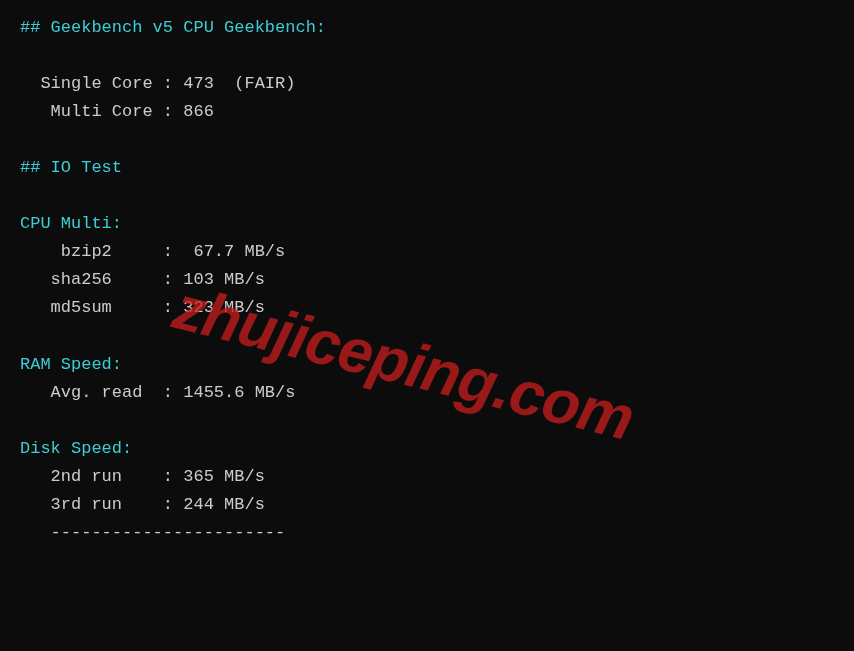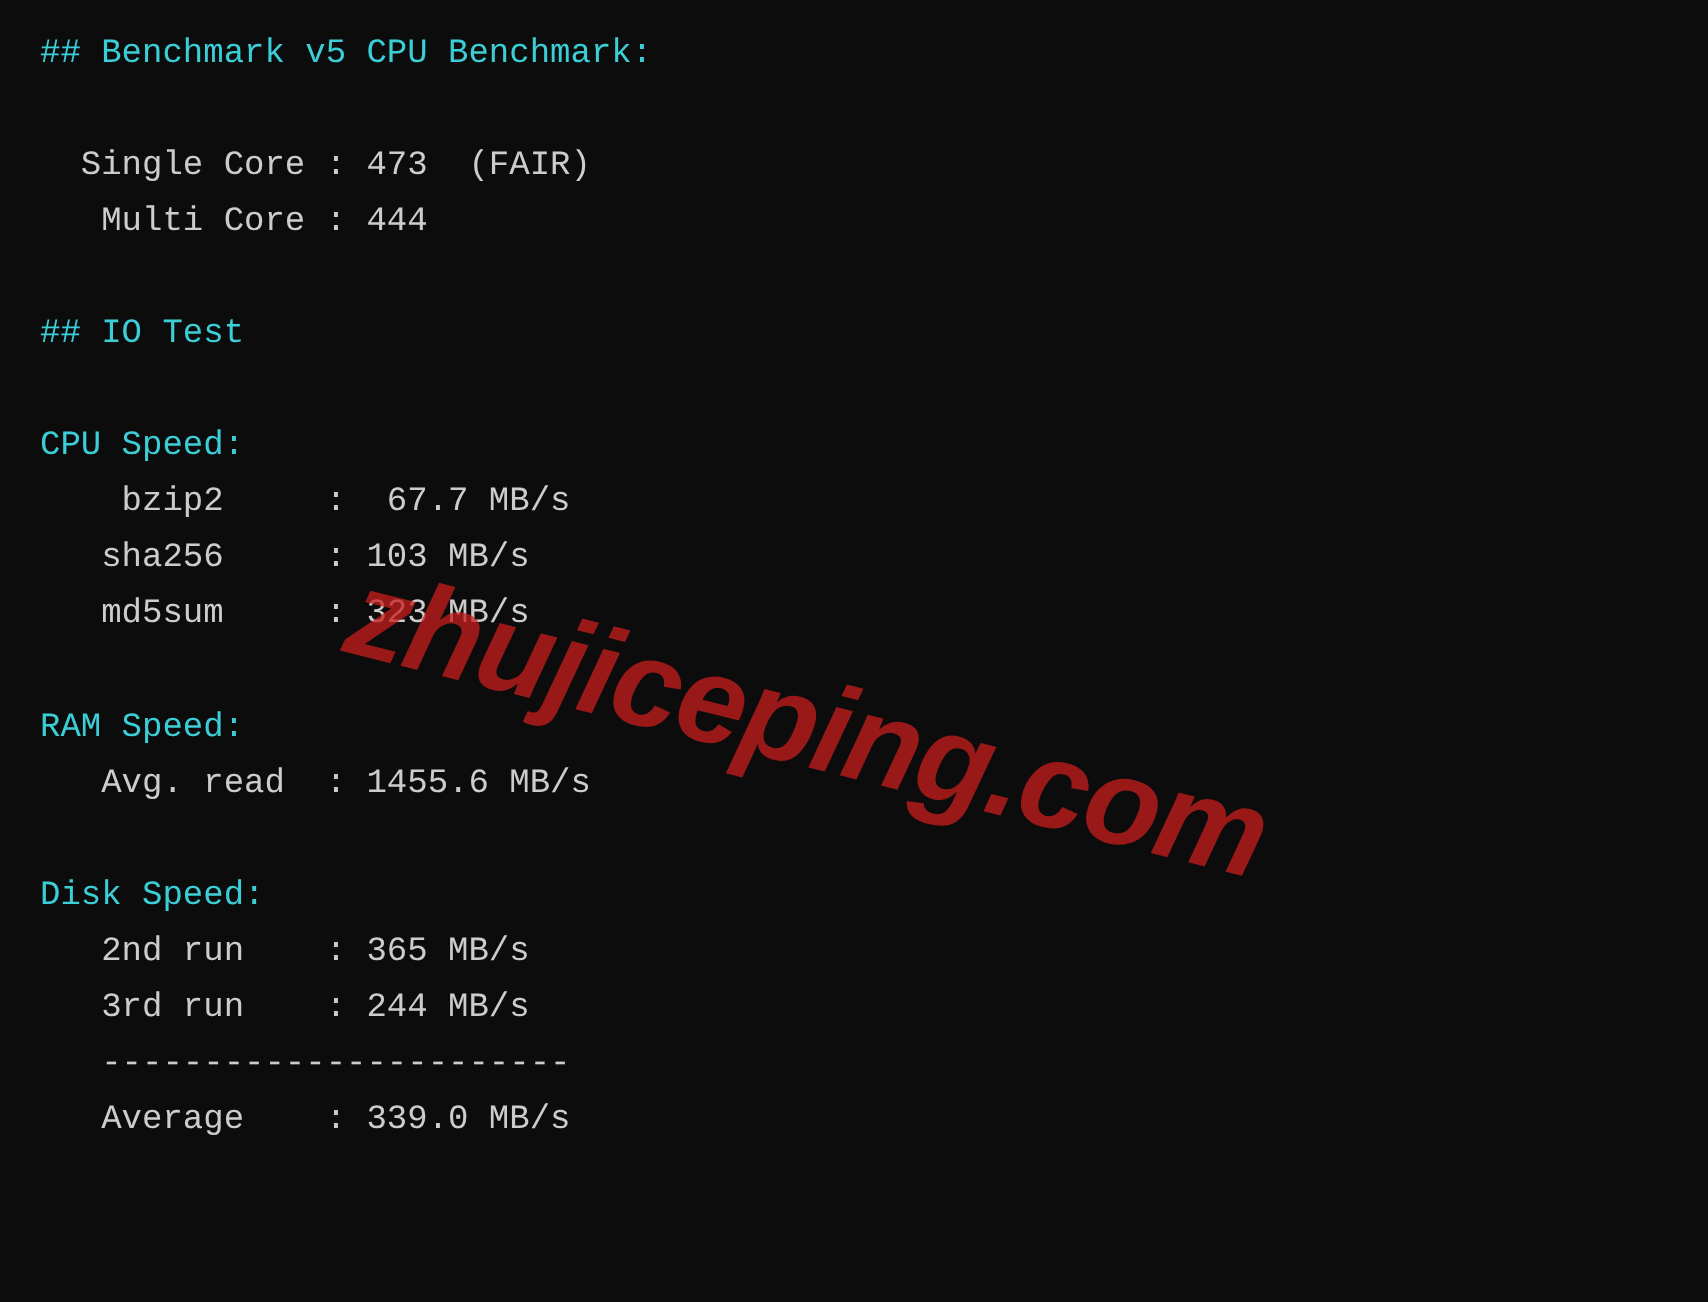--- a/index.html
+++ b/index.html
@@ -41,35 +41,34 @@
       transform-origin: left center;
       pointer-events: none;
       letter-spacing: -1px;
       white-space: nowrap;
     }
   </style>
 </head>
 <body>
 
 <div>
-  <div class="line cyan">## Benchmark v5 CPU Benchmark:</div>
+  <div class="line cyan">## Geekbench v5 CPU Geekbench:</div>
   <div class="line">&nbsp;</div>
   <div class="line white">  Single Core : 473  (FAIR)</div>
-  <div class="line white">   Multi Core : 444</div>
+  <div class="line white">   Multi Core : 866</div>
   <div class="line">&nbsp;</div>
   <div class="line cyan">## IO Test</div>
   <div class="line">&nbsp;</div>
-  <div class="line cyan">CPU Speed:</div>
+  <div class="line cyan">CPU Multi:</div>
   <div class="line white">    bzip2     :  67.7 MB/s</div>
   <div class="line white">   sha256     : 103 MB/s</div>
   <div class="line white">   md5sum     : 323 MB/s</div>
   <div class="line">&nbsp;</div>
   <div class="line cyan">RAM Speed:</div>
   <div class="line white">   Avg. read  : 1455.6 MB/s</div>
   <div class="line">&nbsp;</div>
   <div class="line cyan">Disk Speed:</div>
   <div class="line white">   2nd run    : 365 MB/s</div>
   <div class="line white">   3rd run    : 244 MB/s</div>
   <div class="line white">   -----------------------</div>
-  <div class="line white">   Average    : 339.0 MB/s</div>
 </div>
 
 <div class="watermark">zhujiceping.com</div>
 
 </body></html>

